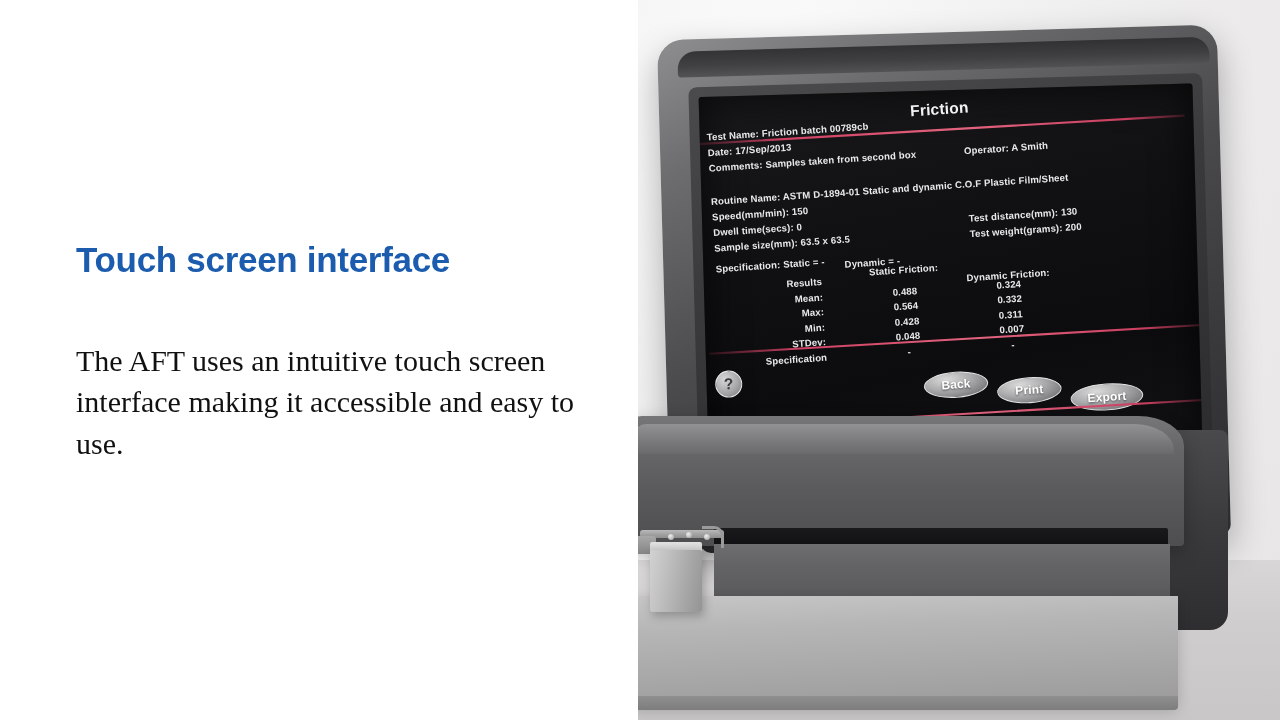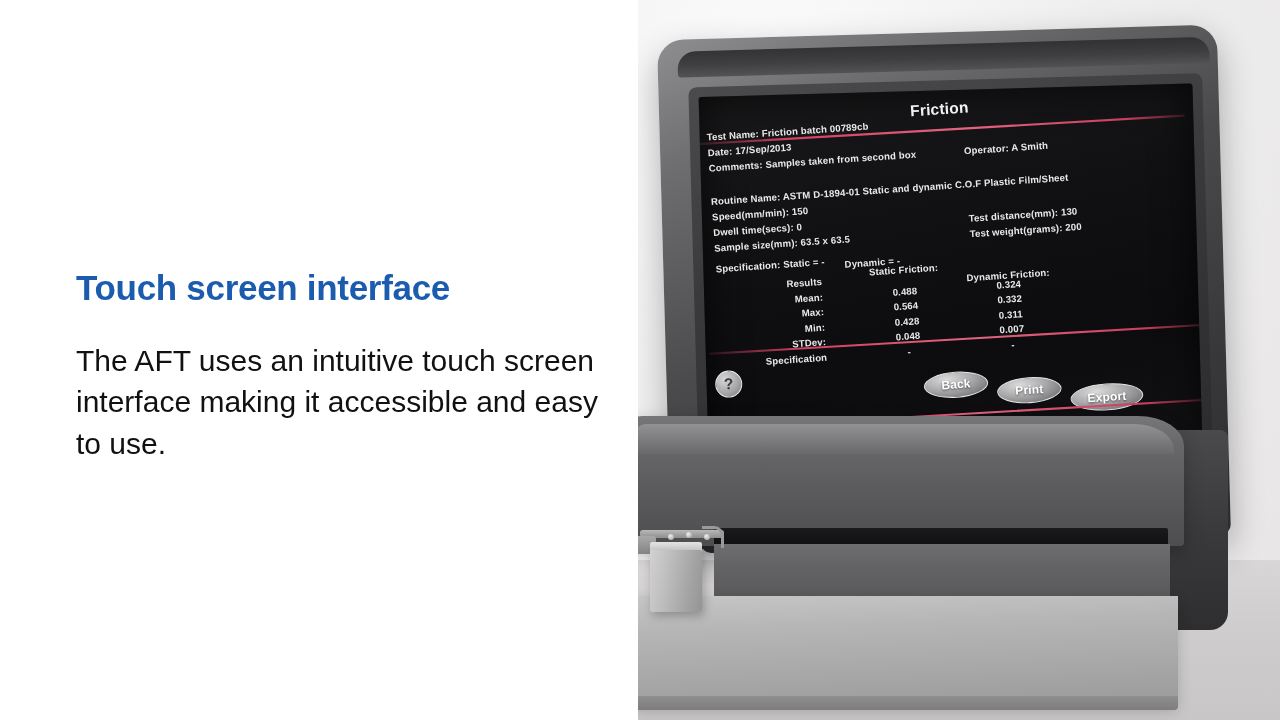--- a/index.html
+++ b/index.html
@@ -18,29 +18,29 @@
     background: #ffffff;
   }
   .heading {
     position: absolute;
     left: 76px; top: 240px;
     font-size: 35px;
     font-weight: bold;
     color: #1b5cae;
     letter-spacing: -0.3px;
     white-space: nowrap;
-    margin-top: 28px;
   }
   .body-copy {
     position: absolute;
     left: 76px; top: 340px;
     width: 530px;
     font-size: 30px;
     line-height: 1.38;
     color: #111111;
+    font-family: Liberation Serif, serif;
   }
 
   
   .photo {
     position: absolute;
     left: 638px; top: 0;
     width: 642px; height: 720px;
     overflow: hidden;
     background: linear-gradient(160deg, #f3f3f3 0%, #eceaea 40%, #e3e1e1 100%);
   }

